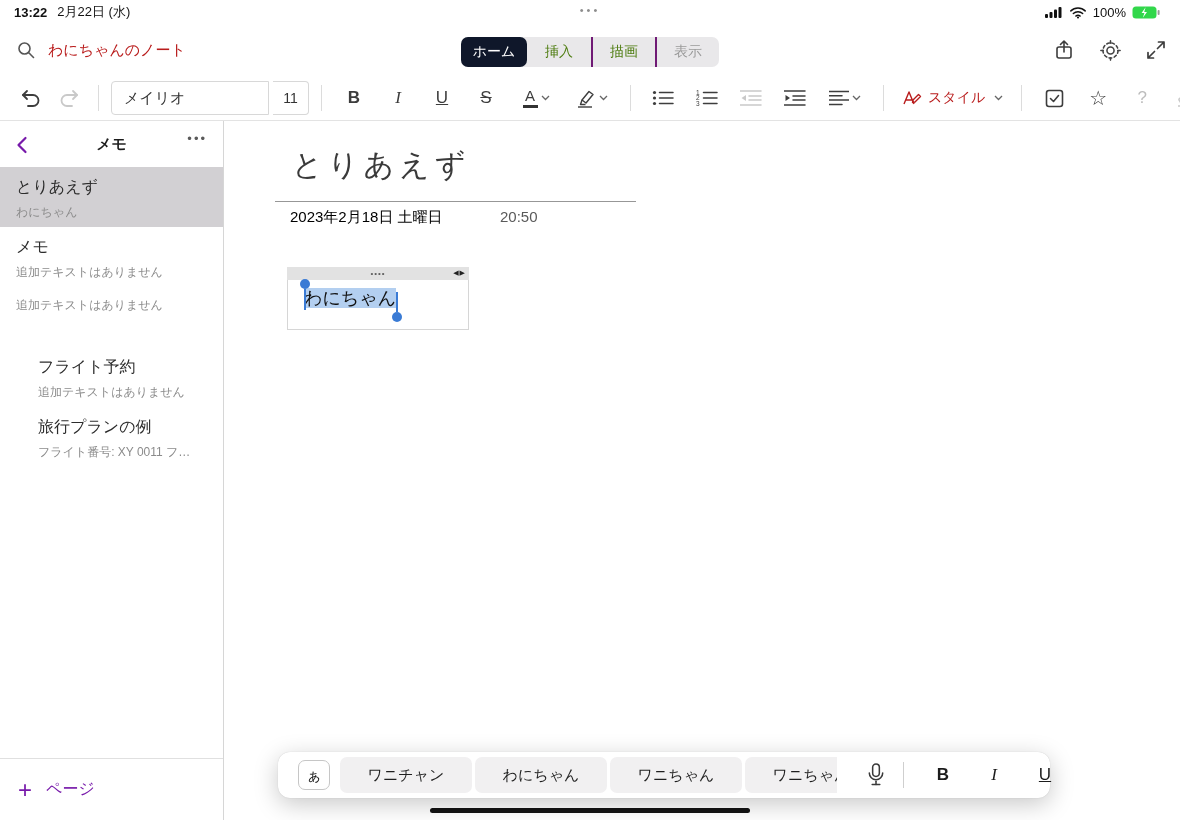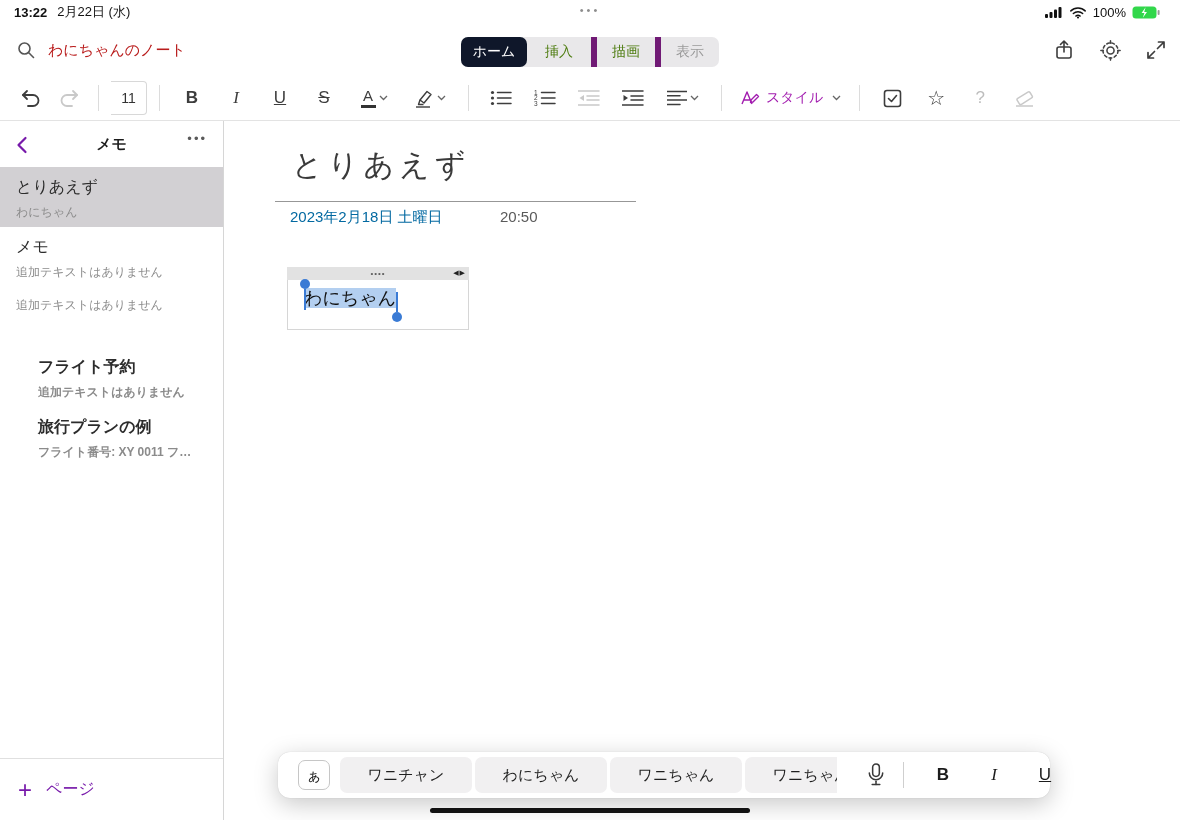--- a/index.html
+++ b/index.html
@@ -19,21 +19,21 @@
   .status-center { position:absolute; left:50%; transform:translateX(-50%); top:4px; color:#8e8e8e; font-size:11px; letter-spacing:3px; }
   .status-right { position:absolute; right:20px; top:0; height:24px; display:flex; align-items:center; gap:6px; font-size:13px; color:#111; }
   .battery-percent { font-weight:500; }
 
   
   .top-bar { position:absolute; left:0; top:24px; width:100%; height:52px; background:#fff; }
   .tb-left { position:absolute; left:14px; top:0; height:100%; display:flex; align-items:center; gap:10px; }
   .notebook-title { font-size:15px; color:#b91c1c; }
   .tabs { position:absolute; left:50%; transform:translateX(-50%); top:13px; height:30px; display:flex; background:#e9e8ea; border-radius:7px; }
   .tab { width:64px; height:30px; display:flex; align-items:center; justify-content:center; font-size:14px; color:#4d7c0f; cursor:default; }
-  .tab.sep { border-left:6px solid #701a75; }
+  .tab.sep { border-left:2px solid #701a75; }
   .tab.active { width:66px; background:#0f172a; color:#fff; border-radius:7px;text-align:center; }
   .tab.muted { color:#9a9a9a; }
   .tb-right { position:absolute; right:12px; top:0; height:100%; display:flex; align-items:center; gap:22px; color:#2f2f2f; }
 
   
   .ribbon { position:absolute; left:0; top:76px; width:100%; height:45px; border-bottom:1px solid #e3e3e3; display:flex; align-items:center; padding:0 14px; gap:4px; }
   .rb { width:40px; height:34px; display:flex; align-items:center; justify-content:center; color:#3d3d3d; font-size:17px; background:none; border:none; flex:none; }
   .rb.sm { width:34px; }
   .rb.disabled { color:#c9c9c9; }
   .rdiv { width:1px; height:26px; background:#dcdcdc; margin:0 8px; flex:none; }
@@ -41,42 +41,42 @@
   .size-box { width:36px; height:34px; border:1px solid #d8d8d8; border-left:none; border-radius:0 4px 4px 0; display:flex; align-items:center; justify-content:center; font-size:14px; color:#333; flex:none; }
   .bld { font-weight:700; }
   .itl { font-family:"Liberation Serif",serif; font-style:italic; }
   .und { text-decoration:underline; }
   .stk { text-decoration:line-through; }
   .acol { display:flex; flex-direction:column; align-items:center; line-height:1; }
   .a-letter { font-size:15px; }
   .a-bar { width:15px; height:3px; background:#333; margin-top:2px; }
   .chev { margin-left:3px; color:#666; }
   .wide { width:52px; }
-  .styles-btn { display:flex; align-items:center; gap:6px; width:auto; padding:0 6px; font-size:14px; color:#a21caf; background:none; border:none; flex:none; height:34px; }
+  .styles-btn { display:flex; align-items:center; gap:6px; width:auto; padding:0 6px; font-size:14px; color:#b91c1c; background:none; border:none; flex:none; height:34px; }
 
   
   .sidebar { position:absolute; left:0; top:121px; bottom:0; width:224px; background:#fff; border-right:1px solid #d6d6d6; }
   .sb-header { height:46px; position:relative; display:flex; align-items:center; }
   .back-btn { position:absolute; left:12px; top:12px; width:24px; height:24px; background:none; border:none; color:#7719AA; }
   .sb-title { width:100%; text-align:center; font-size:15px; font-weight:600; color:#1c1c1c; }
   .sb-more { position:absolute; right:16px; top:10px; background:none; border:none; font-size:13px; letter-spacing:2px; color:#5a5a5a; }
   .side-item { height:60px; padding:10px 16px 0 16px; overflow:hidden; white-space:nowrap; }
   .side-item.selected { background:#d2d0d3; }
-  .side-item.indent { padding-left:38px;font-weight:bold; }
+  .side-item.indent { padding-left:38px; }
   .si-title { font-size:16px; color:#2c2c2c; margin-bottom:6px; }
   .si-sub { font-size:12px; color:#8b8b8b; text-overflow:ellipsis; overflow:hidden; }
   .sb-footer { position:absolute; left:0; right:0; bottom:0; height:62px; border-top:1px solid #e0e0e0; display:flex; align-items:center; gap:14px; padding-left:18px; color:#7719AA; background:none; border-left:none; border-right:none; border-bottom:none; width:100%; text-align:left; }
   .plus { font-size:24px; font-weight:300; line-height:1; }
   .add-label { font-size:16px; }
 
   
   .main { position:absolute; left:224px; top:121px; right:0; bottom:0; background:#fff; }
   .page-title { position:absolute; left:68px; top:24px; font-size:30px; font-weight:300; letter-spacing:5px; color:#3a3a3a; }
   .title-rule { position:absolute; left:51px; top:80px; width:361px; height:1px; background:#979797; }
-  .page-date { position:absolute; left:66px; top:87px; font-size:15px; color:#0369a1; }
+  .page-date { position:absolute; left:66px; top:87px; font-size:15px; color:#000000; }
   .page-time { position:absolute; left:276px; top:87px; font-size:15px; color:#5a5a5a; }
 
   .note-box { position:absolute; left:63px; top:146px; width:182px; }
   .nb-bar { height:13px; background:#e2e2e2; position:relative; display:flex; align-items:center; justify-content:center; }
   .nb-dots { font-size:8px; letter-spacing:1px; color:#5f5f5f; line-height:0; }
   .nb-arrows { position:absolute; right:3px; top:2px; font-size:7px; color:#222; letter-spacing:1px; }
   .nb-body { position:relative; height:50px; background:#fff; border:1px solid #d6d6d6; border-top:none; }
   .nb-text { position:absolute; left:16px; top:6px; font-size:18px; line-height:24px; color:#111; }
   .hl { background:#b3cff0; }
   .sel-start { position:absolute; left:13px; top:12px; width:10px; z-index:3; }
@@ -184,20 +184,23 @@
           <path d="M3 8 H13 a5.5 5.5 0 1 1 0 11 H8"></path>
       </svg>
     </button>
     <button class="rb sm disabled">
       <svg width="22" height="22" viewBox="0 0 22 22" fill="none" stroke="currentColor" stroke-width="1.8" stroke-linecap="round" stroke-linejoin="round">
         <path d="M15 4 L19 8 L15 12"></path>
           <path d="M19 8 H9 a5.5 5.5 0 1 0 0 11 h5"></path>
       </svg>
     </button>
     <span class="rdiv"></span>
+    <div class="font-box">
+      <span>メイリオ</span>
+    </div>
     <div class="size-box">11</div>
     <span class="rdiv"></span>
     <button class="rb bld">B</button>
     <button class="rb itl">I</button>
     <button class="rb und">U</button>
     <button class="rb stk">S</button>
     <button class="rb wide">
       <span class="acol">
         <span class="a-letter">A</span>
         <span class="a-bar"></span>

